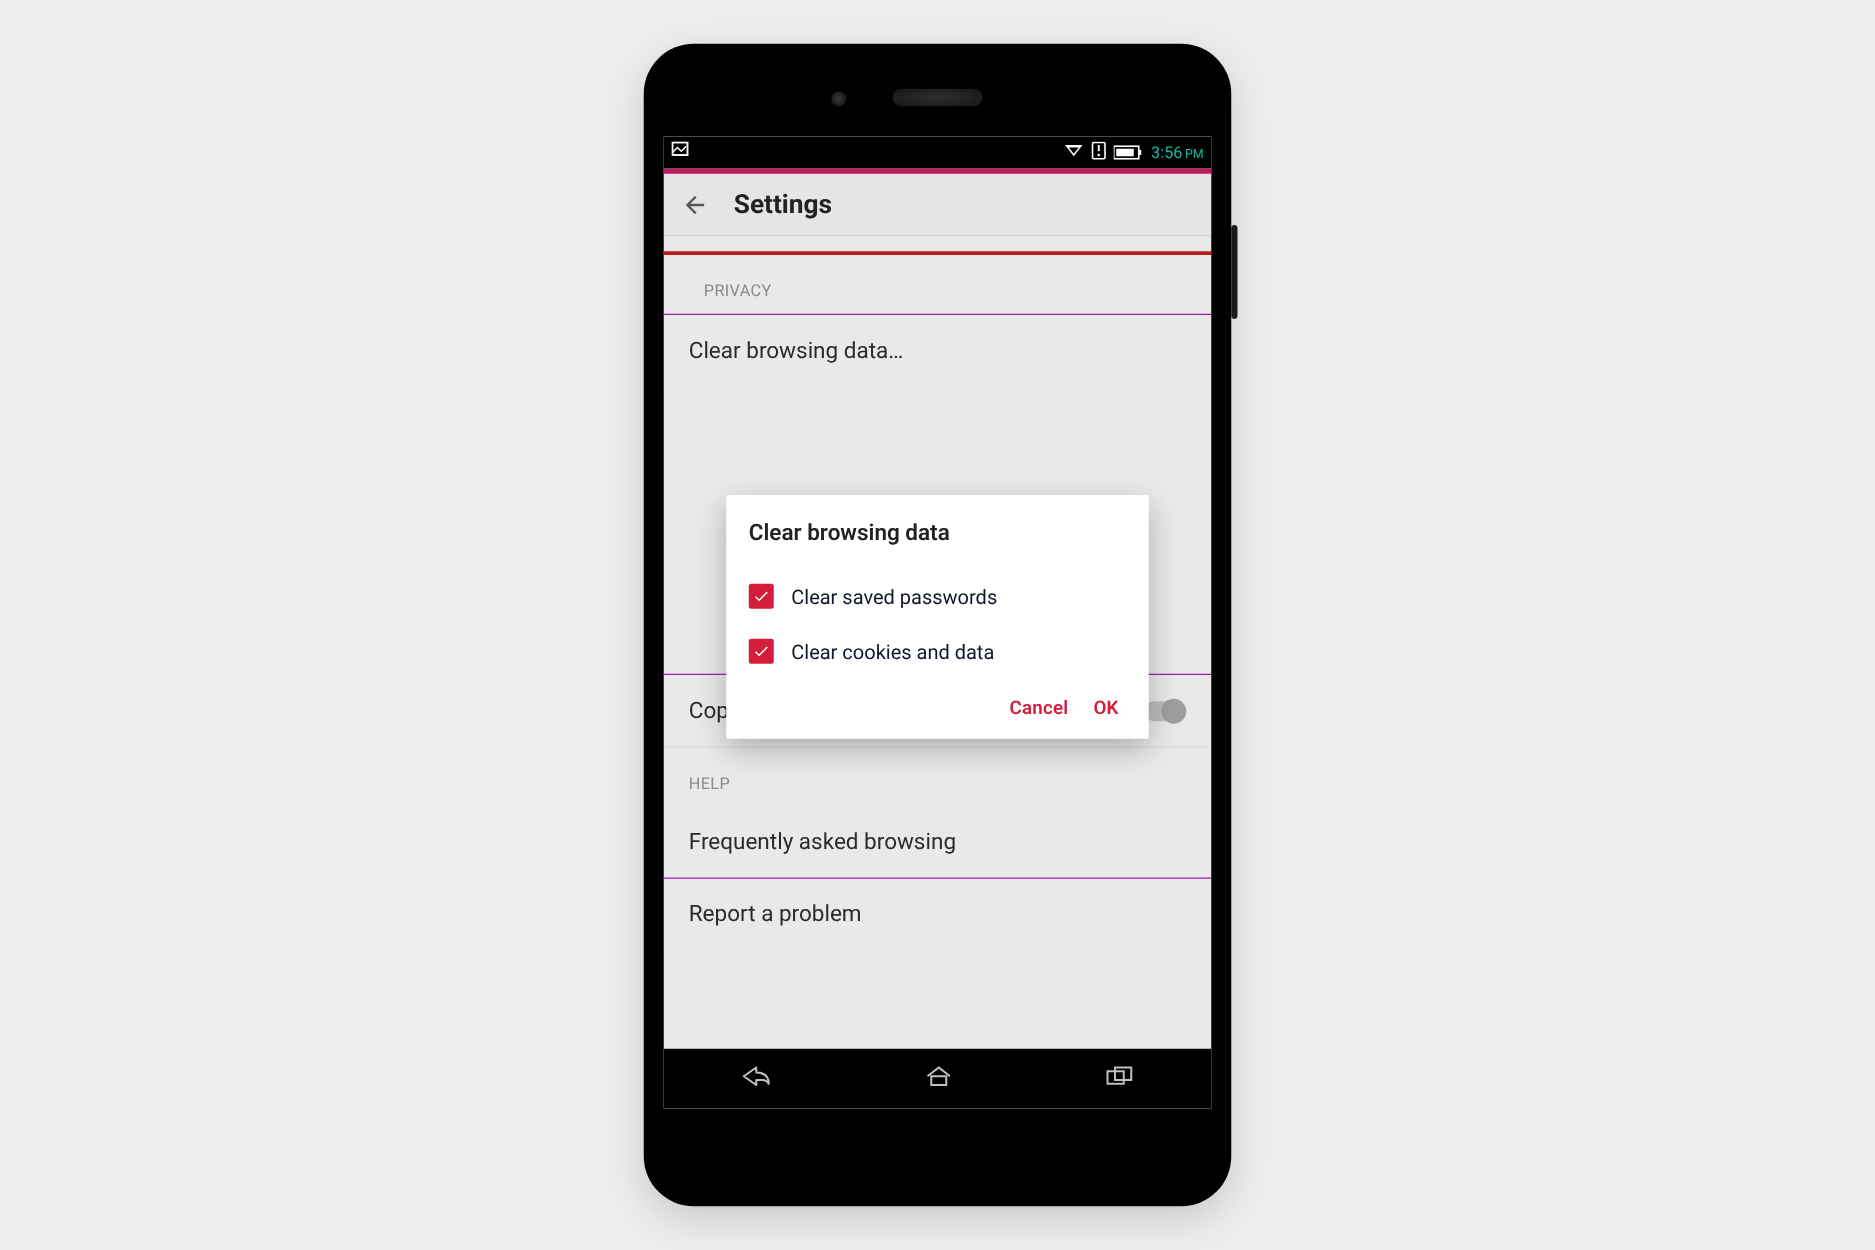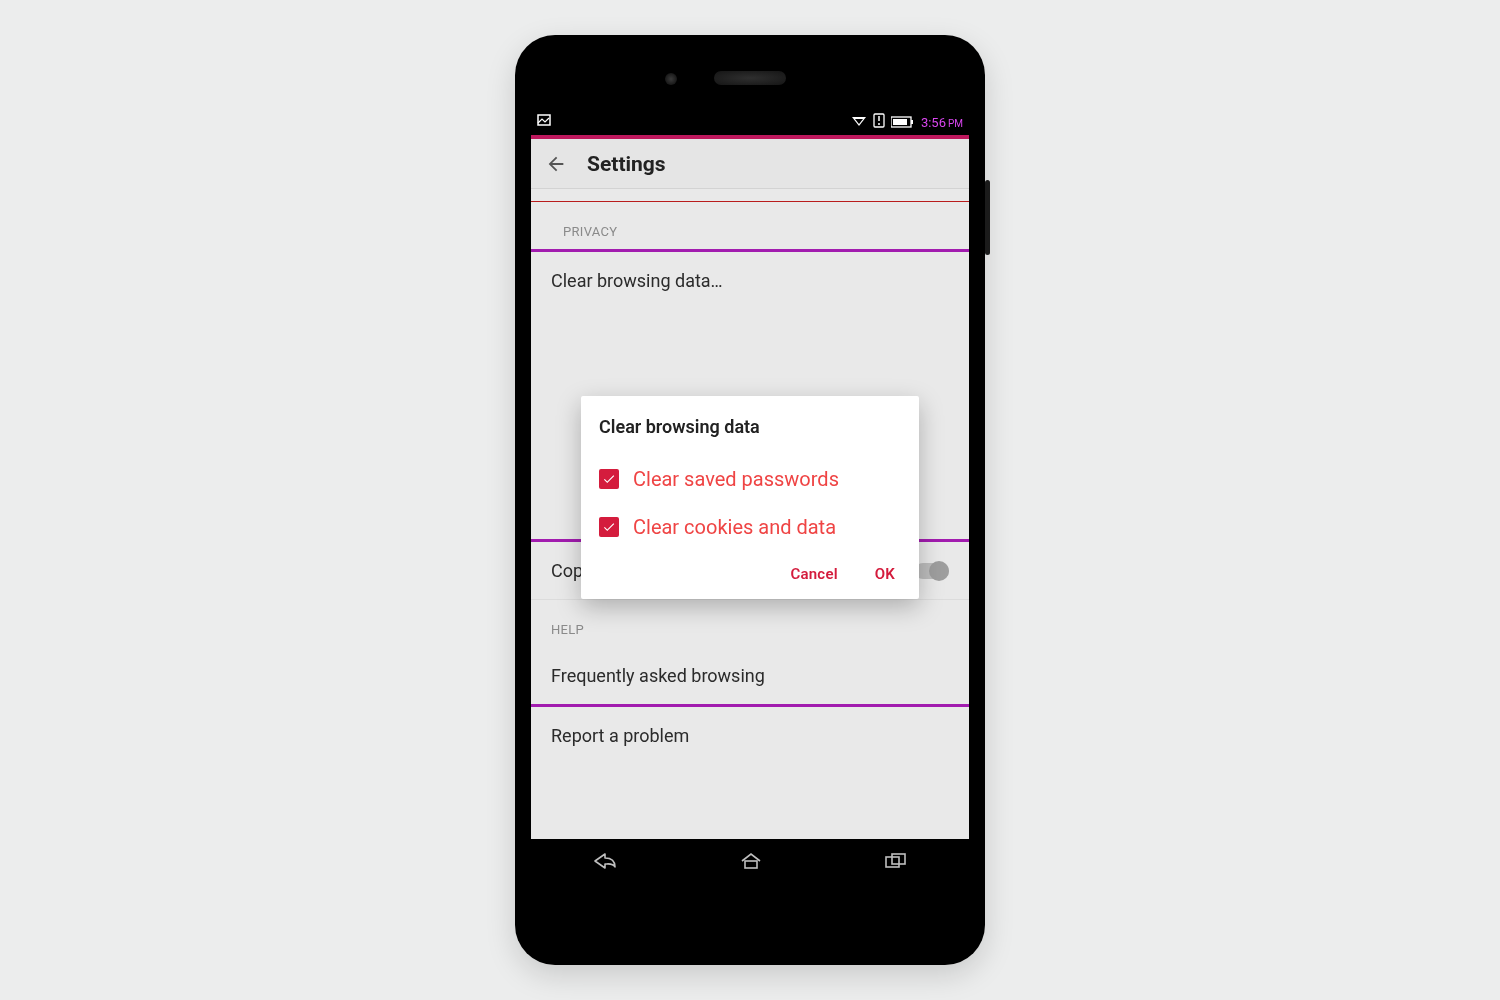--- a/index.html
+++ b/index.html
@@ -36,21 +36,21 @@
 
     .screen {
       width: 438px; height: 100%;
       background: #e9e9e9;
       overflow: hidden;
       position: relative;
     }
 
     
     .status-bar {
-      height: 26px; background: #000; color: #d946ef;
+      height: 26px; background: #000; color: #14b8a6;
       display: flex; align-items: center; padding: 0 6px;
       font-size: 13px;
     }
     .status-left { flex: 0 0 auto; }
     .status-spacer { flex: 1; }
     .status-right { display: flex; align-items: center; gap: 6px; }
     .battery { display:inline-flex; align-items:center; }
     .small-caps-pm { font-size: 10px; margin-left: 2px; }
 
     
@@ -65,26 +65,26 @@
     .back-btn { width: 30px; height: 30px; display:flex; align-items:center; justify-content:center; }
 
     
     .content { position: relative; height: calc(100% - 26px - 54px - 48px); overflow: hidden; }
     .section-header {
       font-size: 13px; color: #8a8a8a; letter-spacing: .3px;
       padding: 22px 20px 10px 20px;
       border-top: 1px solid #dcdcdc;
       background: #e9e9e9;
     }
-    .section-header.first { border-top-width: 0; margin-top: 12px; border-top: 1px solid #b91c1c; padding-left: 32px;}
+    .section-header.first { border-top-width: 0; margin-top: 12px; border-top: 3px solid #b91c1c; padding-left: 32px;}
     .list-item {
       font-size: 18px; color: #2b2b2b;
       padding: 18px 20px;
       background: #e9e9e9;
-      border-top: 3px solid #a21caf;
+      border-top: 1px solid #a21caf;
       display:flex; align-items:center; justify-content:space-between;
     }
     .toggle {
       width: 34px; height: 16px; border-radius: 10px; background:#bdbdbd; position:relative;
     }
     .toggle::after{
       content:""; position:absolute; top:-2px; left:14px; width:20px; height:20px; border-radius:50%;
       background:#9e9e9e;
     }
 
@@ -97,22 +97,22 @@
       width: 338px; background:#fff; border-radius: 2px;
       box-shadow: 0 8px 24px rgba(0,0,0,.25);
       padding: 20px 18px 10px 18px;
     }
     .dialog h2 { font-size: 18px; font-weight: 600; color:#222; margin-bottom: 18px; }
     .option-row { display:flex; align-items:center; gap:14px; padding: 12px 0; }
     .checkbox {
       width: 20px; height: 20px; border-radius: 2px; background:#d41c3d;
       display:flex; align-items:center; justify-content:center; flex-shrink:0;
     }
-    .option-label { font-size: 20px; color:#ef4444; }
-    .dialog-actions { display:flex; justify-content:flex-end; gap: 37px; padding: 14px 6px 6px 0; }
+    .option-label { font-size: 16px; color:#0f172a; }
+    .dialog-actions { display:flex; justify-content:flex-end; gap: 20px; padding: 14px 6px 6px 0; }
     .dlg-btn { color:#d41c3d; font-size: 15px; font-weight:600; letter-spacing:.2px; cursor:pointer; }
 
     
     .navbar {
       position:absolute; bottom:0; left:0; right:0; height:48px; background:#000;
       display:flex; align-items:center; justify-content:space-around;
     }
     .nav-icon { color:#bfbfbf; }
   </style>
 </head>

